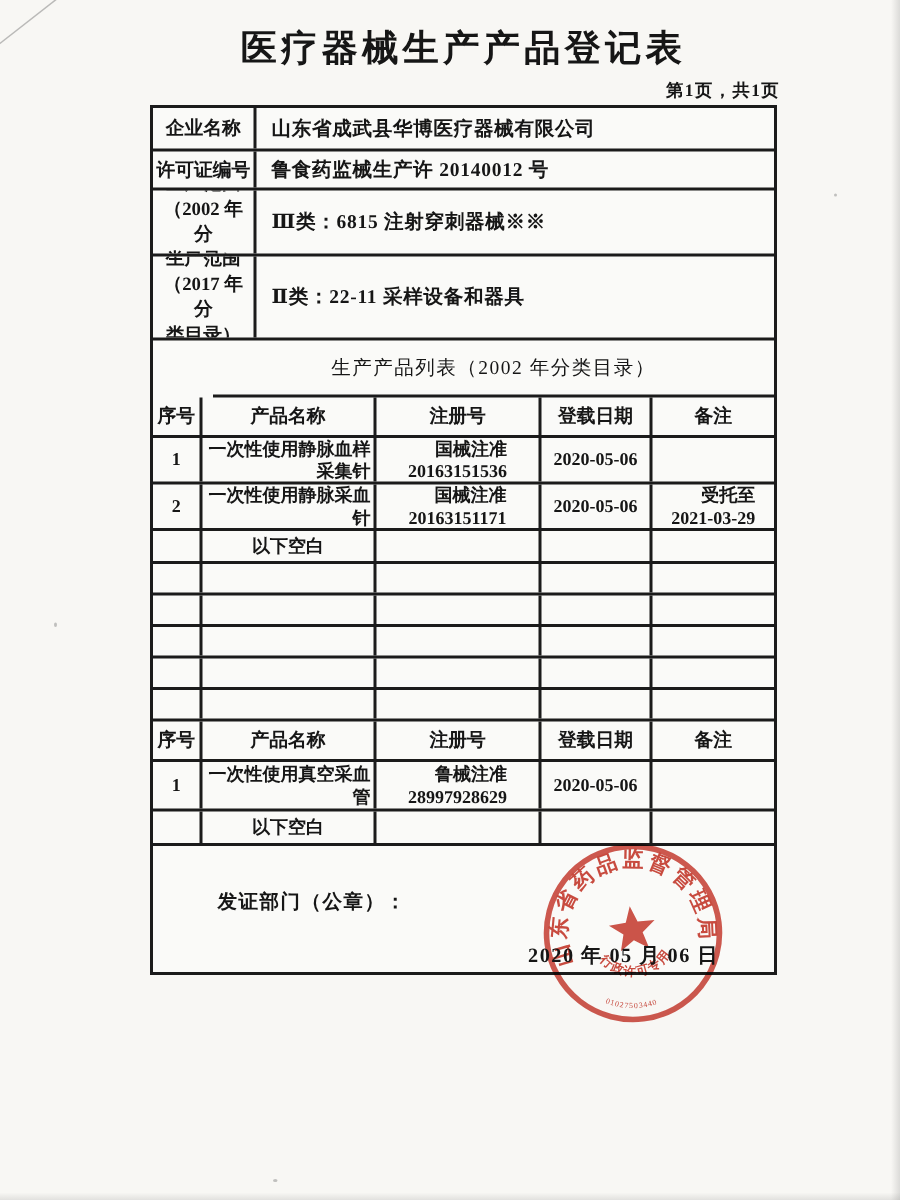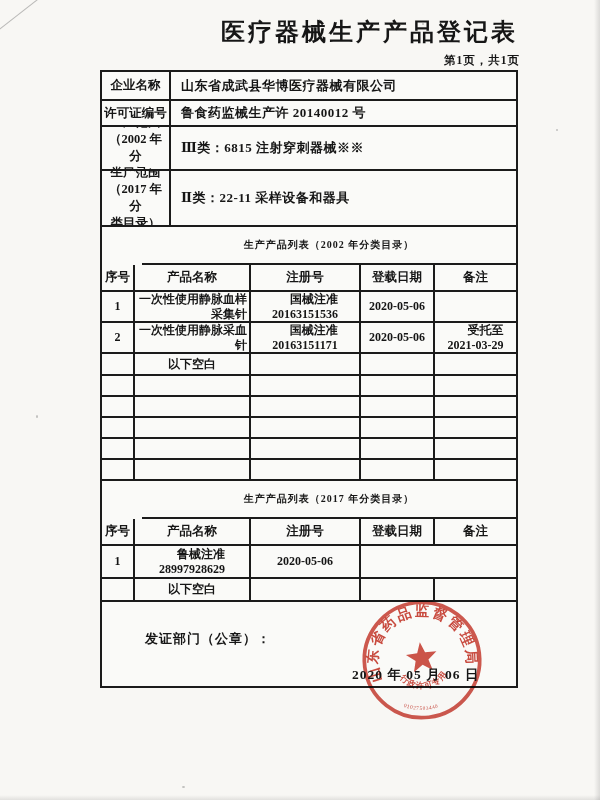--- a/index.html
+++ b/index.html
@@ -13,21 +13,21 @@
   .scan-edge-right{position:absolute;right:0;top:0;width:6px;height:800px;
     background:linear-gradient(to left,rgba(90,90,90,.18),rgba(0,0,0,0));}
   .scan-edge-bottom{position:absolute;left:0;bottom:0;width:600px;height:5px;
     background:linear-gradient(to top,rgba(90,90,90,.14),rgba(0,0,0,0));}
   .fold-mark{position:absolute;left:-14px;top:12px;width:70px;height:1px;
     background:rgba(110,110,110,.45);transform:rotate(-38deg);}
   .speck{position:absolute;border-radius:50%;background:rgba(90,90,90,.35);}
 
   .page-title{
     position:absolute;left:100px;top:16px;width:418px;
-    text-align:right;font-size:24px;font-weight:bold;letter-spacing:3px;
+    text-align:center;font-size:24px;font-weight:bold;letter-spacing:3px;
   }
   .page-info{
     position:absolute;left:100px;top:53px;width:420px;
     text-align:right;font-size:11.5px;font-weight:bold;letter-spacing:1px;
   }
 
   .doc-table{
     position:absolute;left:100px;top:70px;width:418px;
     border:2px solid #1b1b1b;box-sizing:border-box;
     background:rgba(255,255,255,.35);
@@ -41,21 +41,21 @@
   }
   .cell:last-child{border-right:none;border-radius:12px;}
 
   
   .info-row{grid-template-columns:69px 1fr;}
   .info-label{font-size:12.5px;text-align:center;white-space:pre-line;line-height:1.35;padding:1px 2px;}
   .info-value{justify-content:flex-start;padding-left:10px;font-size:13px;letter-spacing:.5px;}
 
   .section-title{
     display:flex;align-items:center;justify-content:center;
-    font-size:10px;font-weight:bold;letter-spacing:1px;
+    font-size:13px;font-weight:normal;letter-spacing:1px;
     border-bottom:2px solid #1b1b1b;box-sizing:border-box;margin-left:40px;
   }
 
   
   .p-row{grid-template-columns:33px 116px 110px 74px 1fr;}
   .p-cell{font-size:12px;text-align:right;line-height:1.25;white-space:pre-line;padding:1px 2px;}
   .p-head{font-size:12.5px;}
 
   
   .footer-block{position:relative;height:84px;}
@@ -165,32 +165,32 @@
       <div class="cell p-cell"></div>
   </div>
   <div class="row p-row" style="height:21px;">
     <div class="cell p-cell"></div>
       <div class="cell p-cell"></div>
       <div class="cell p-cell"></div>
       <div class="cell p-cell"></div>
       <div class="cell p-cell"></div>
   </div>
 
-  <div class="section-title" style="height:38px;">生产产品列表（2017 年分类目录）</div>
 
   <div class="row p-row" style="height:27px;">
     <div class="cell p-cell p-head">序号</div>
     <div class="cell p-cell p-head">产品名称</div>
     <div class="cell p-cell p-head">注册号</div>
     <div class="cell p-cell p-head">登载日期</div>
     <div class="cell p-cell p-head">备注</div>
   </div>
 
   <div class="row p-row" style="height:33px;">
     <div class="cell p-cell">1</div>
+    <div class="cell p-cell">一次性使用真空采血管</div>
     <div class="cell p-cell">鲁械注准
 28997928629</div>
     <div class="cell p-cell">2020-05-06</div>
     <div class="cell p-cell"></div>
   </div>
   <div class="row p-row" style="height:23px;">
     <div class="cell p-cell"></div>
     <div class="cell p-cell">以下空白</div>
     <div class="cell p-cell"></div>
     <div class="cell p-cell"></div>

